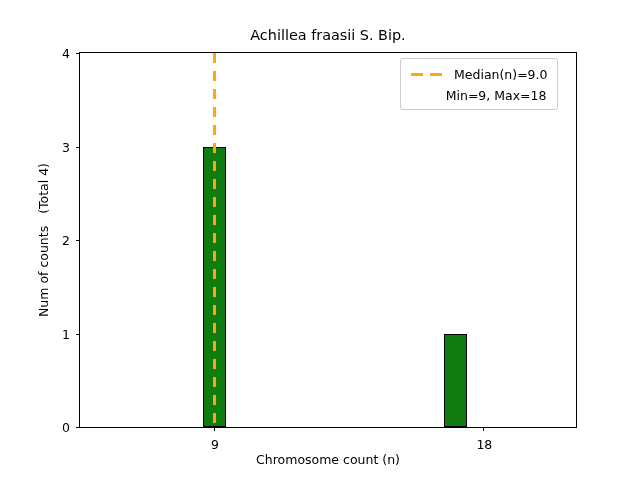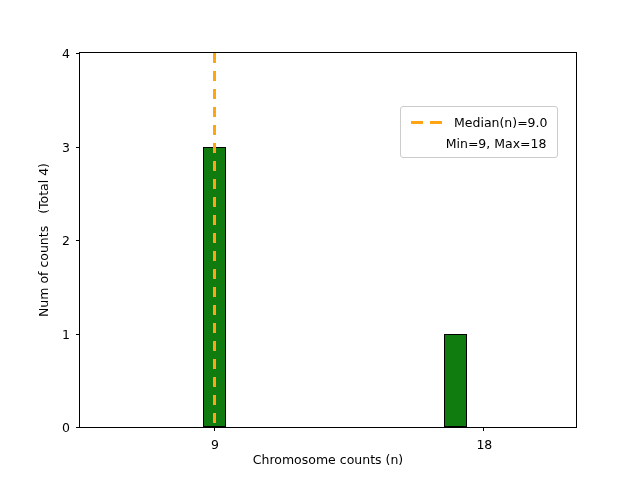--- a/index.html
+++ b/index.html
@@ -130,21 +130,20 @@
     position: absolute;
     left: 400px;
     top: 58px;
     box-sizing: border-box;
     background: #ffffff;
     border: 1px solid #cccccc;
     border-radius: 3px;
     padding: 6px 9px 6px 9px;
     font-size: 12.5px;
     color: #000000;
-    margin-top: 48px;
   }
   .legend-row {
     display: flex;
     align-items: center;
     height: 19px;
   }
   .legend-swatch {
     width: 34px;
     height: 12px;
     margin-right: 10px;
@@ -166,20 +165,21 @@
     justify-content: flex-end;
     padding-right: 1px;
     align-items: flex-end;
   }
 </style>
 </head>
 <body>
 
 <div id="figure">
 
+  <div id="chart-title">Achillea fraasii S. Bip.</div>
 
   <div id="plot-area">
 
     <div class="tick-y" style="top: 374px;">
       <span class="tick-y-label">0</span>
     </div>
     <div class="tick-y" style="top: 280.5px;">
       <span class="tick-y-label">1</span>
     </div>
     <div class="tick-y" style="top: 187px;">
@@ -203,21 +203,21 @@
       <div class="bar" style="left: 122.554px; width: 23px; height: 280.5px; background: rgb(16, 124, 16); border-color: rgb(0, 0, 0);"></div>
       <div class="bar" style="left: 363.851px; width: 23px; height: 93.5px; background: rgb(16, 124, 16); border-color: rgb(0, 0, 0);"></div>
     </div>
 
     <div id="median-layer">
       <div class="median-line" style="left: 134.054px; background-image: linear-gradient(rgb(255, 165, 20) 0px, rgb(255, 165, 20) 10px, rgba(0, 0, 0, 0) 10px, rgba(0, 0, 0, 0) 18px);"></div>
     </div>
 
   </div>
 
-  <div id="xlabel">Chromosome counts (n)</div>
+  <div id="xlabel">Chromosome count (n)</div>
   <div id="ylabel">Num of counts   (Total 4)</div>
 
   <div id="legend">
     <div class="legend-row">
       <span class="legend-swatch"></span>
       <span class="legend-text">Median(n)=9.0</span>
     </div>
     <div class="legend-row legend-row-2">
       <span class="legend-text">Min=9, Max=18</span>
     </div>

